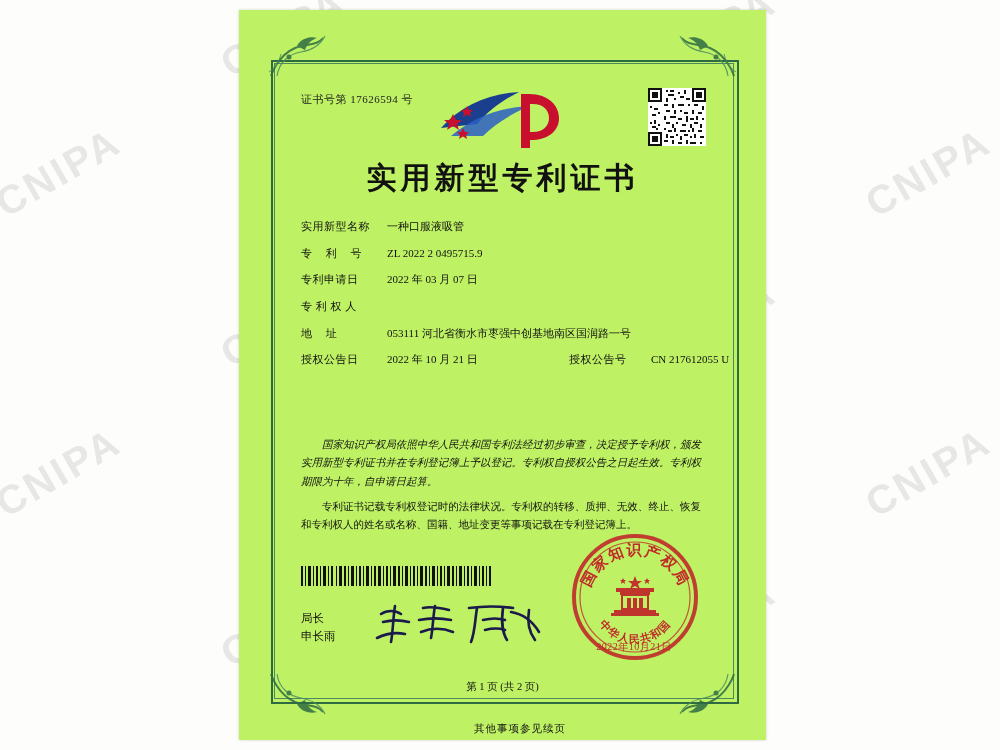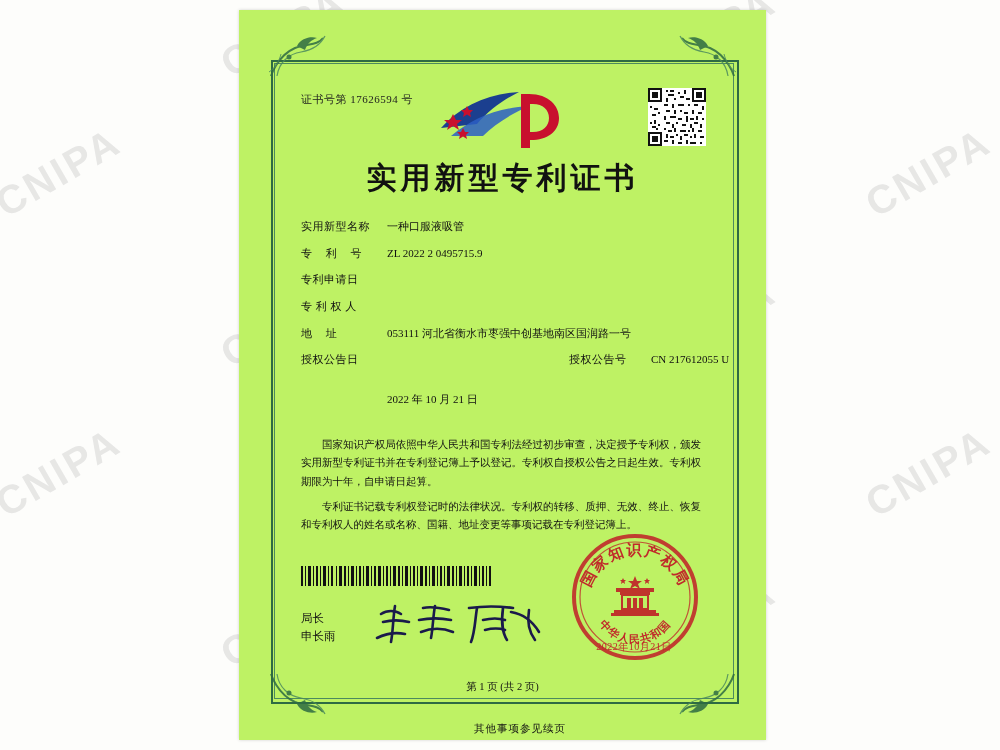--- a/index.html
+++ b/index.html
@@ -92,32 +92,32 @@
     margin-bottom: 13.5px;
     line-height: 1.2;
   }
   .flabel {
     width: 86px;
     flex: 0 0 86px;
     letter-spacing: .5px;
   }
   .flabel.sp { letter-spacing: 5.5px; }
   .fval { flex: 1; }
-  .frow.two .fval1 { width: 182px; flex: 0 0 182px; margin-top: 40px; }
+  .frow.two .fval1 { width: 182px; flex: 0 0 182px; }
   .frow.two .flabel2 { width: 82px; flex: 0 0 82px; letter-spacing: .5px; }
 
   .para {
     position: absolute;
     left: 62px; width: 400px;
     font-size: 10.5px;
     line-height: 1.75;
     color: #111;
     text-align: justify;
   }
-  #para1 { top: 426px; }
+  #para1 { top: 426px; font-style: italic; }
   #para2 { top: 488px; }
   .para .ind { text-indent: 2em; display: block; }
 
   #barcode {
     position: absolute;
     left: 62px; top: 556px;
     width: 190px; height: 20px;
   }
   .sign-block {
     position: absolute;
@@ -332,20 +332,21 @@
       <div class="frow">
         <div class="flabel">实用新型名称</div>
         <div class="fval">一种口服液吸管</div>
       </div>
       <div class="frow">
         <div class="flabel sp">专 利 号</div>
         <div class="fval">ZL 2022 2 0495715.9</div>
       </div>
       <div class="frow">
         <div class="flabel">专利申请日</div>
+        <div class="fval">2022 年 03 月 07 日</div>
       </div>
       <div class="frow">
         <div class="flabel">专 利 权 人</div>
       </div>
       <div class="frow">
         <div class="flabel sp">地 址</div>
         <div class="fval">053111  河北省衡水市枣强中创基地南区国润路一号</div>
       </div>
       <div class="frow two">
         <div class="flabel">授权公告日</div>

